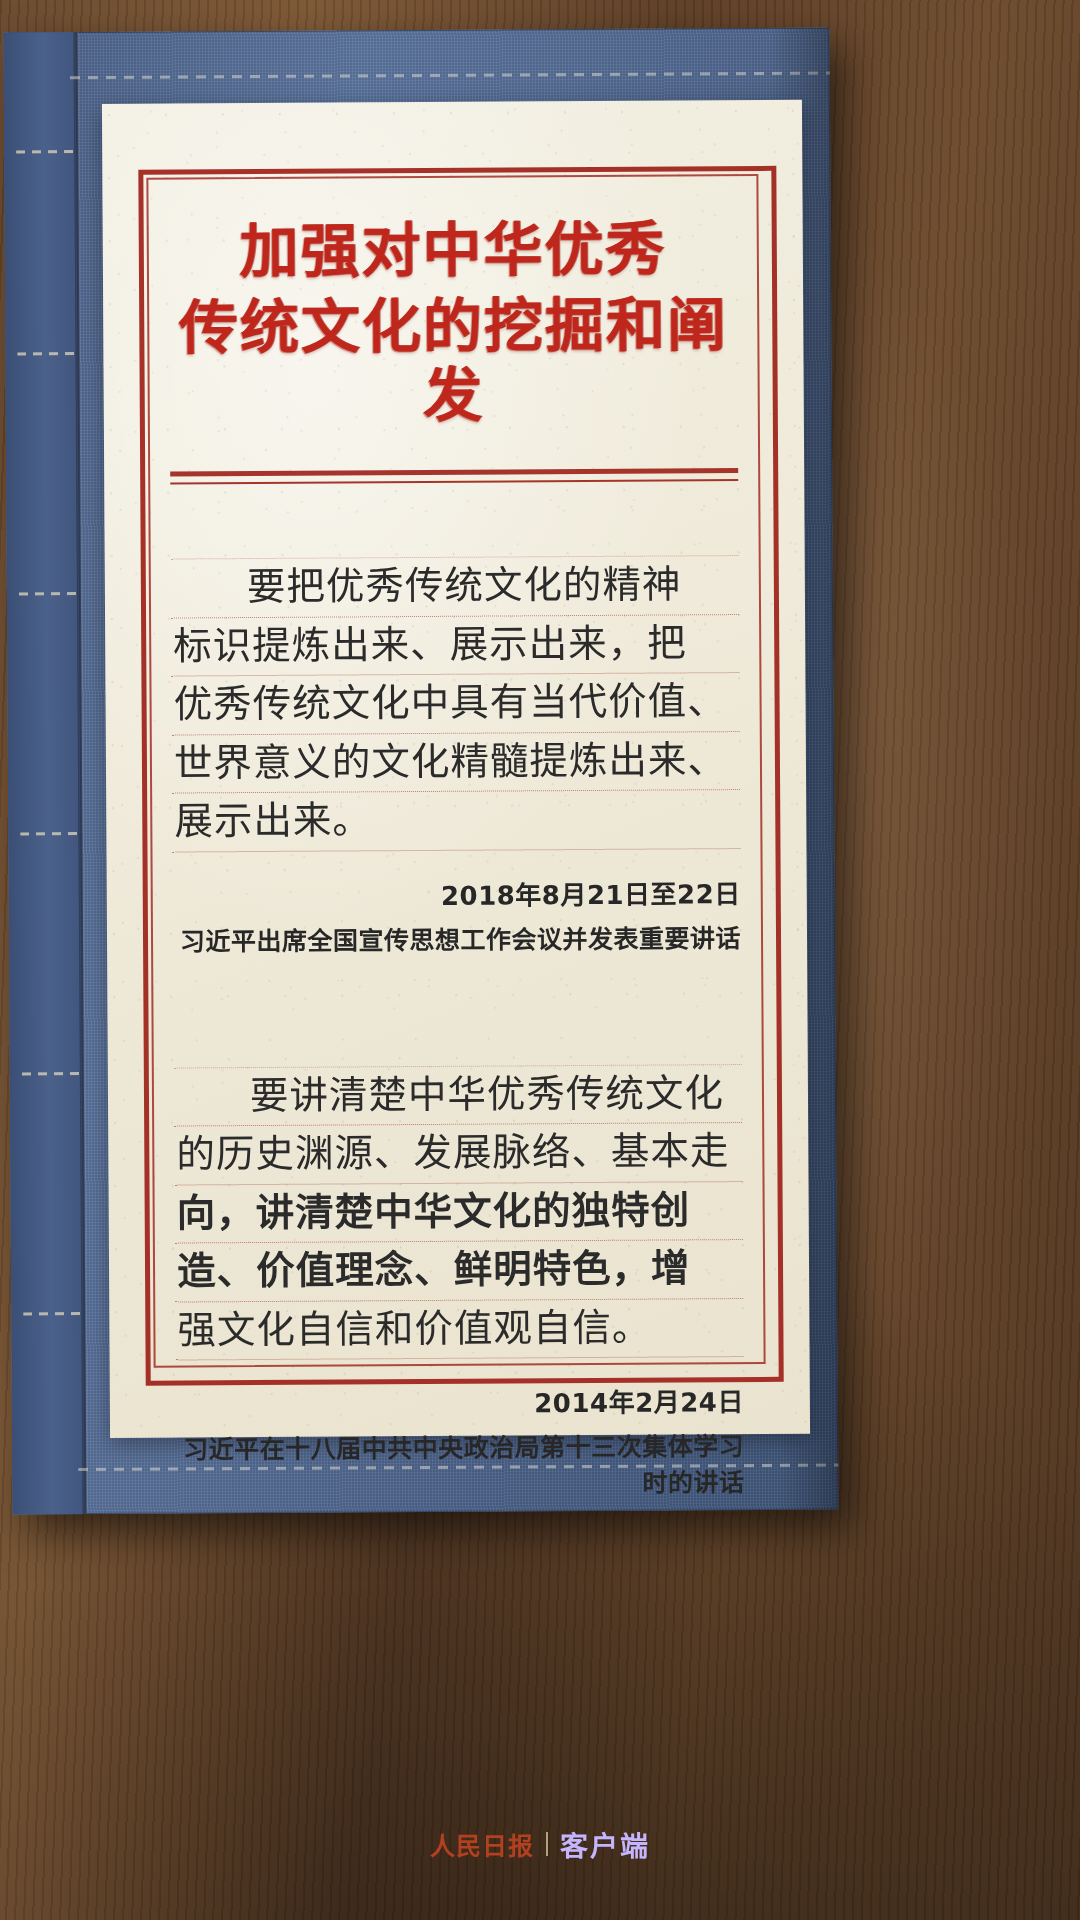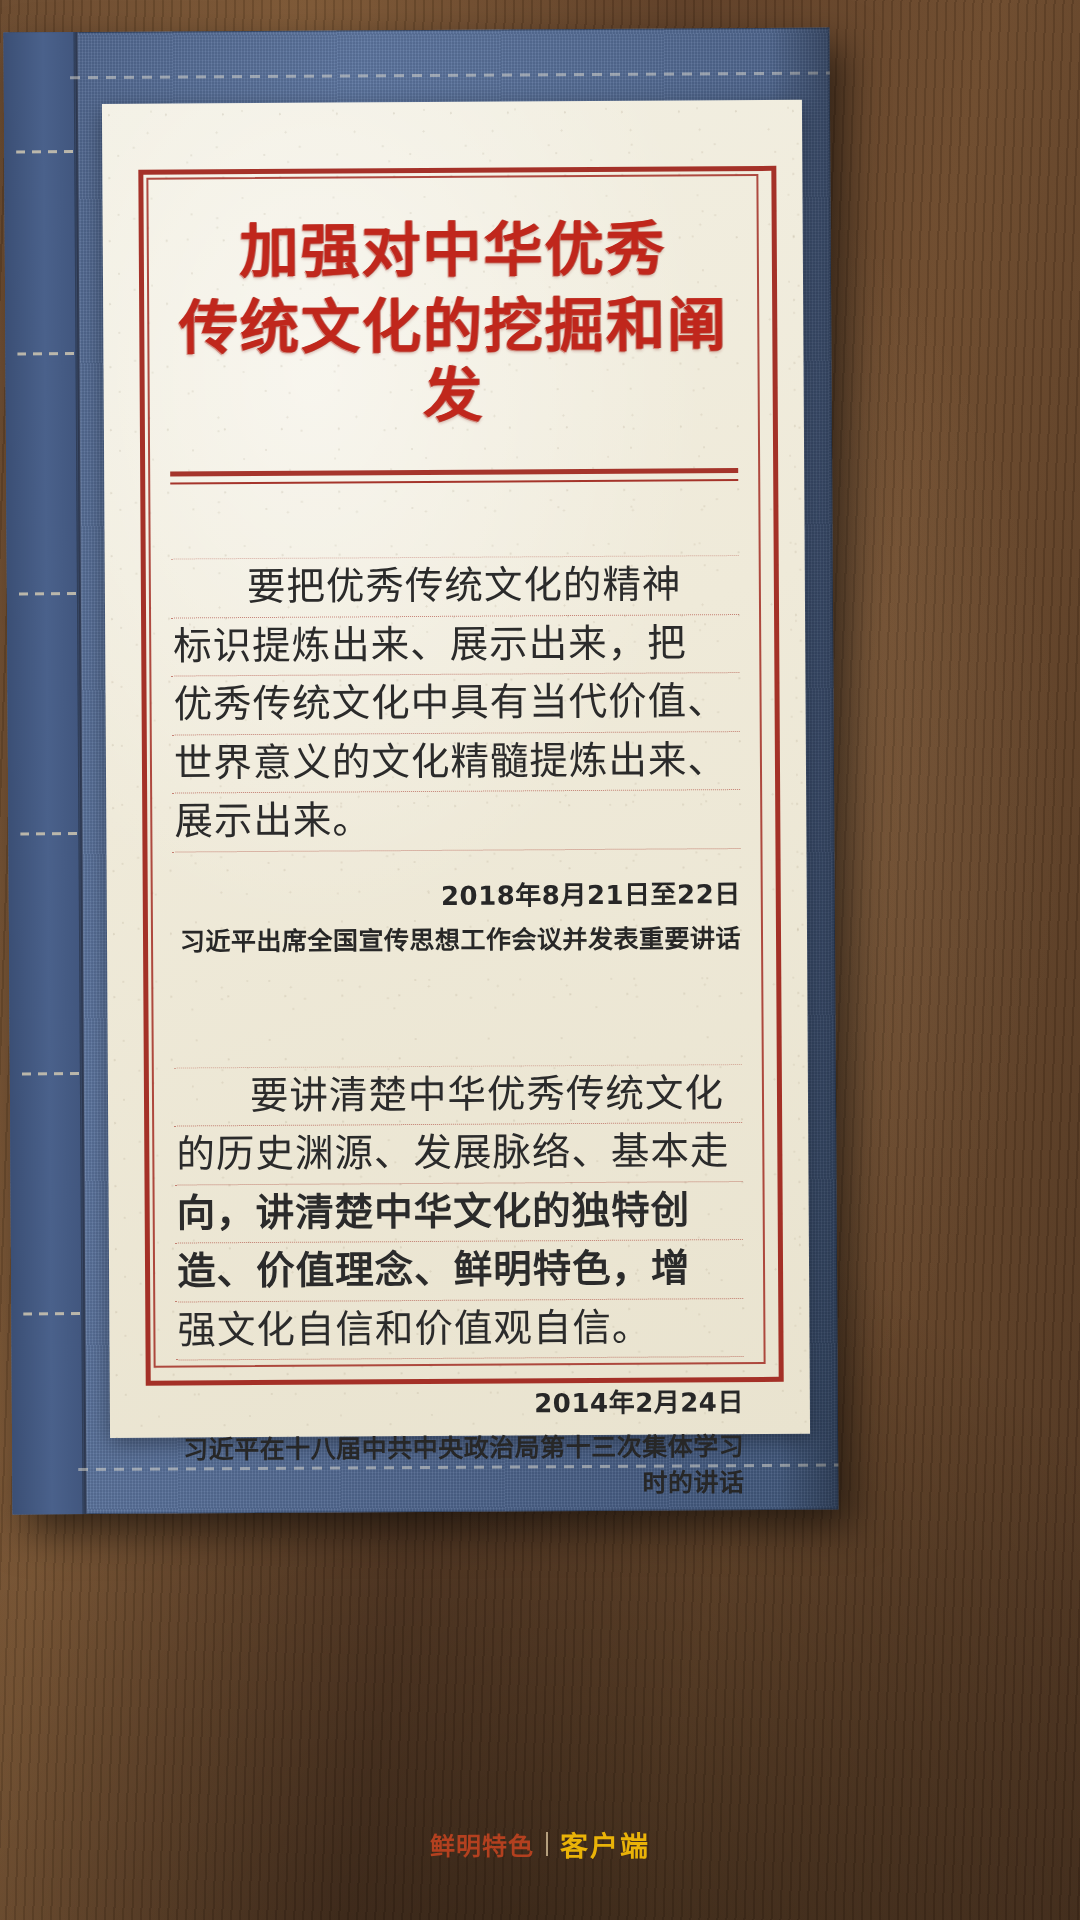--- a/index.html
+++ b/index.html
@@ -222,21 +222,21 @@
     width: 2px; height: 24px;
     background: #c9b48f;
     margin: 0 8px;
     vertical-align: middle;
     opacity: .85;
   }
   .footer .kd {
     font-family: "DejaVu Sans", sans-serif;
     font-weight: 700;
     font-size: 28px;
-    color: #eab308;
+    color: #c4b5fd;
     letter-spacing: 2px;
     vertical-align: middle;
   }
 
   
   .book-shade {
     position: absolute;
     right: 0; top: 0; bottom: 0;
     width: 60px;
     background: linear-gradient(90deg, rgba(0,0,0,0) 0%, rgba(0,0,0,0.28) 100%);
@@ -301,16 +301,16 @@
           <div class="date">2014年2月24日</div>
           <div class="desc">习近平在十八届中共中央政治局第十三次集体学习时的讲话</div>
         </div>
       </section>
 
     </div>
   </div>
 </div>
 
 <div class="footer">
-  <span class="pd">鲜明特色</span>
+  <span class="pd">人民日报</span>
   <span class="bar"></span>
   <span class="kd">客户端</span>
 </div>
 
 </body></html>

